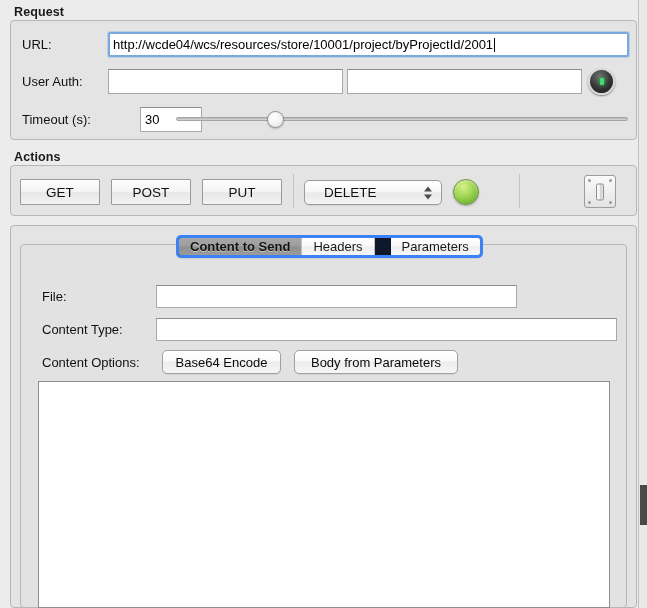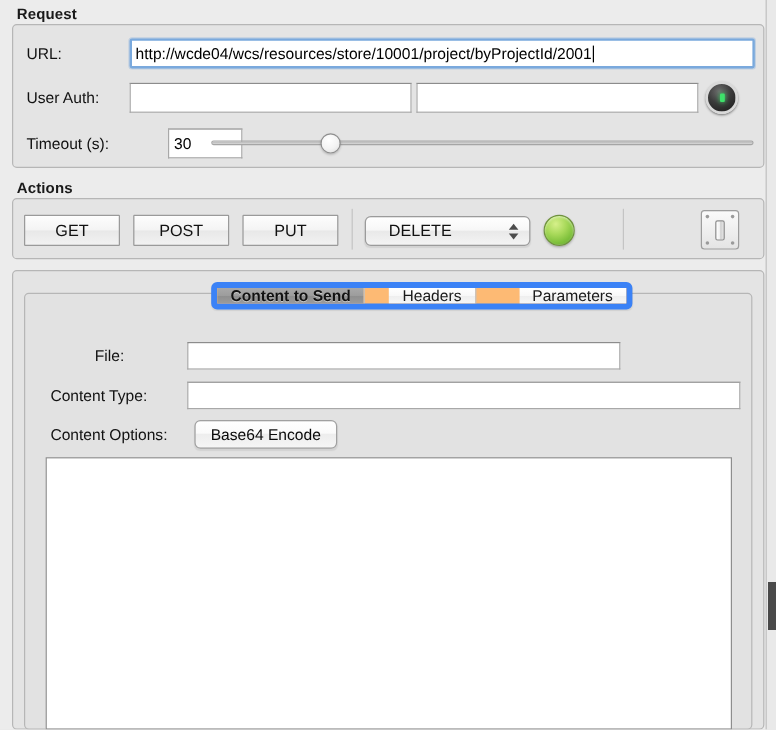--- a/index.html
+++ b/index.html
@@ -189,26 +189,25 @@
     width: 8px; height: 17px;
     background: linear-gradient(to right, #ffffff 0%, #f0f0f0 45%, #cfcfcf 60%, #e8e8e8 100%);
     border: 1px solid #8d8d8d;
     border-radius: 2px;
   }
 
   
   .tabbar {
     position: absolute;
     display: flex;
-    border: 5px solid #3b82f6;
+    border: 3px solid #3b82f6;
     border-radius: 5px;
     overflow: hidden;
-    background: #fdba74;
+    background: #0f172a;
     box-shadow: 0 1px 1px rgba(0,0,0,.08);
-    gap: 20px;
   }
   .tab {
     display: flex;
     align-items: center;
     justify-content: center;
     padding: 0 11px;
     font-size: 13px;
     color: #1a1a1a;
     background: linear-gradient(to bottom, #ffffff 0%, #f8f8f8 48%, #eeeeee 52%, #f7f7f7 100%);
     border-right: 1px solid #c2c2c2;
@@ -308,32 +307,33 @@
 
   <div class="group-box" style="left:10px; top:225px; width:627px; height:383px; border-radius:4px;"></div>
   <div class="group-box" style="left:20px; top:244px; width:607px; height:364px; background:#e2e2e2;"></div>
 
   <div class="tabbar" style="left:176px; top:235px; height:23px;">
     <div class="tab active">Content to Send</div>
     <div class="tab">Headers</div>
     <div class="tab">Parameters</div>
   </div>
 
-  <div class="lbl" style="left:42px; top:289px;margin-left:37px;">File:</div>
+  <div class="lbl" style="left:42px; top:289px;">File:</div>
   <div class="field" style="left:156px; top:285px; width:361px; height:23px;" placeholder="">
     <span></span>
   </div>
 
   <div class="lbl" style="left:42px; top:322px;">Content Type:</div>
   <div class="field" style="left:156px; top:318px; width:461px; height:23px;" placeholder="">
     <span></span>
   </div>
 
   <div class="lbl" style="left:42px; top:355px;">Content Options:</div>
   <div class="btn-rnd" style="left:162px; top:350px; width:119px; height:24px;">Base64 Encode</div>
+  <div class="btn-rnd" style="left:294px; top:350px; width:164px; height:24px;">Body from Parameters</div>
 
   <div class="textarea" style="left:38px; top:381px; width:572px; height:227px;" placeholder="">
   </div>
 
   <div class="scrollbar" style="left:638px; top:0px; width:9px; height:608px;">
     <div class="scroll-thumb" style="left:1px; top:485px; width:7px; height:40px;"></div>
   </div>
 
 </div>
 

